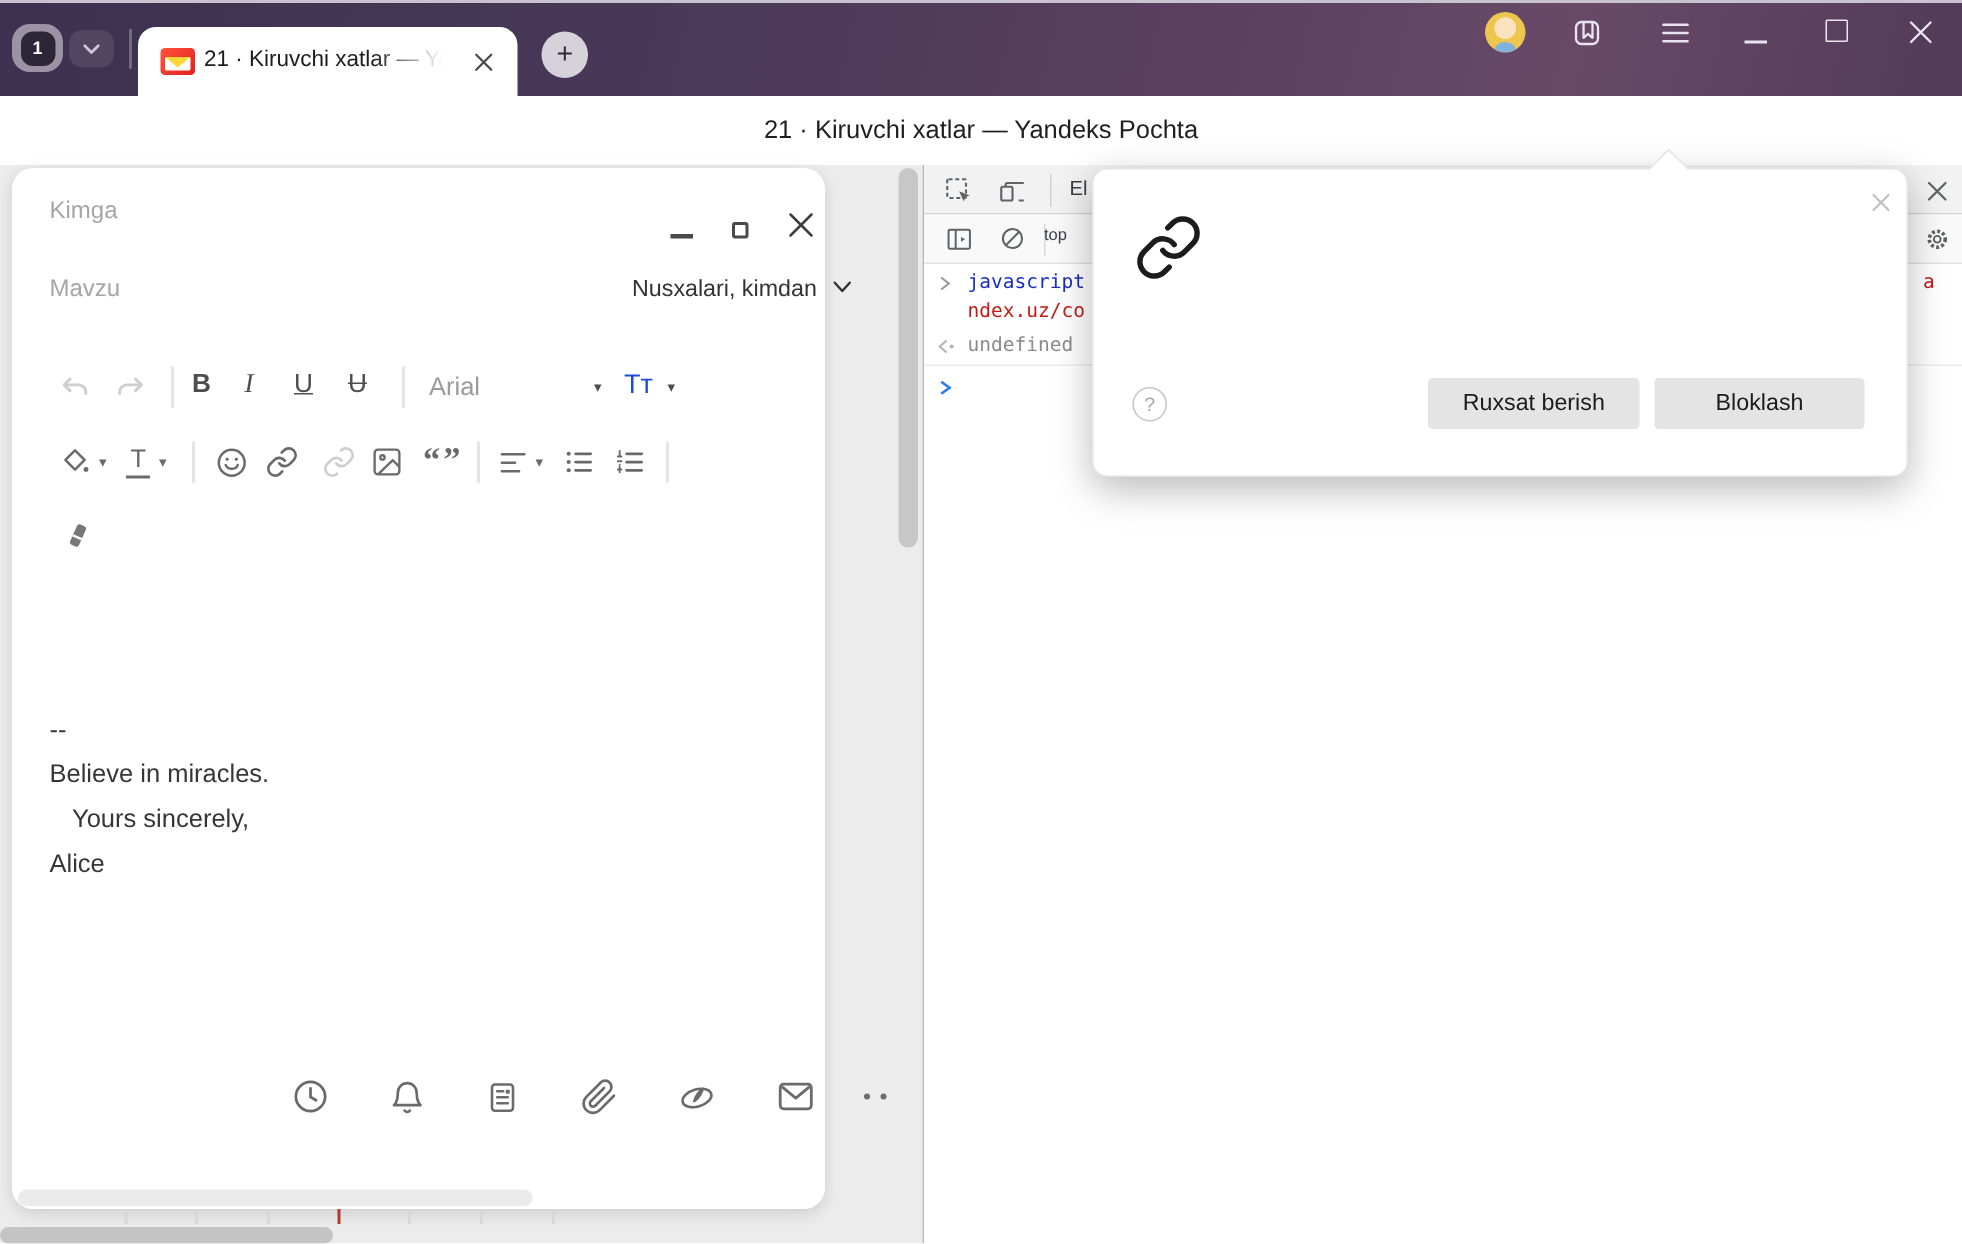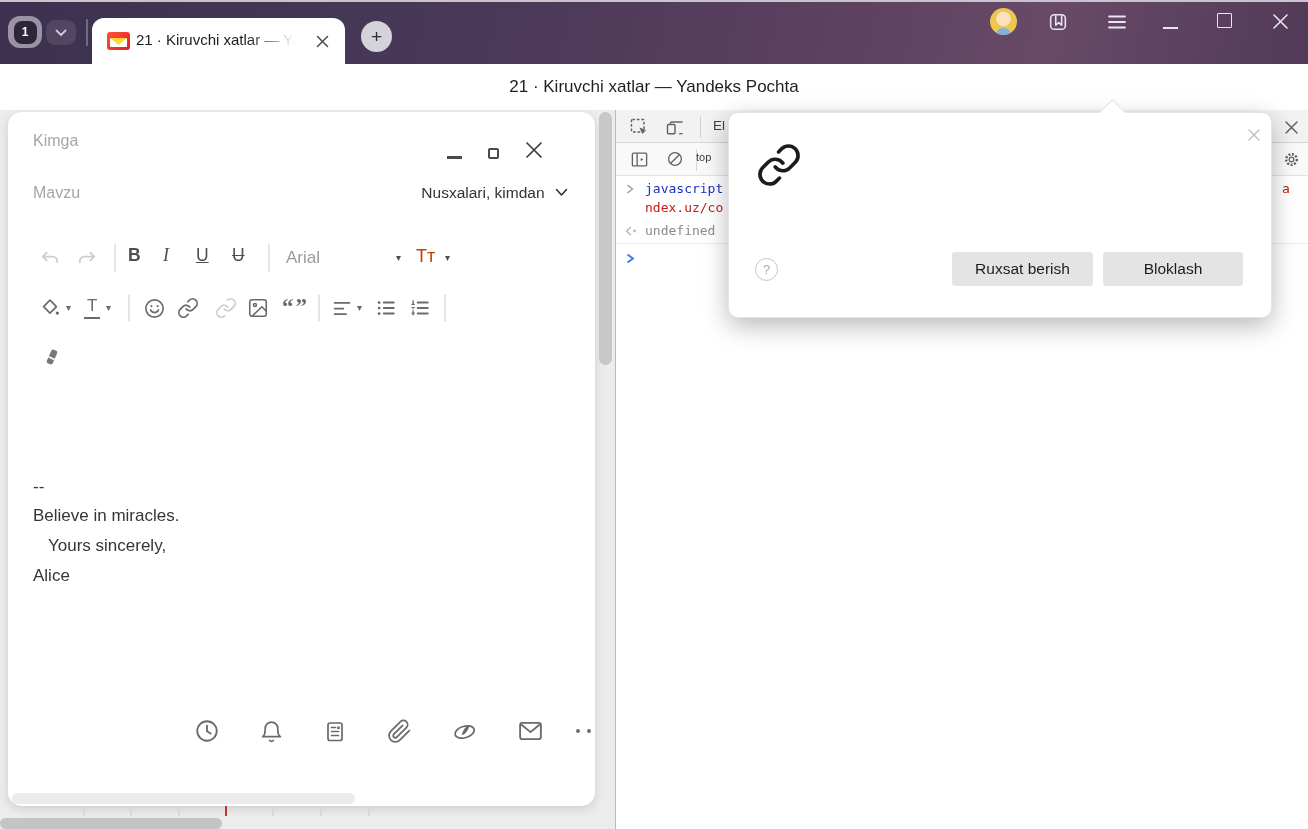--- a/index.html
+++ b/index.html
@@ -33,21 +33,21 @@
   
   .toolbar { position:absolute; left:0; top:64px; width:1308px; height:46px; background:#fff; }
   .pill { position:absolute; background:#ebebeb; border-radius:8px; }
   .addr-text { width:100%; text-align:center; line-height:27px; font-size:16.5px; color:#9a9a9a; }
   .page-title { position:absolute; left:354px; top:0; width:600px; height:46px; line-height:46px; text-align:center; font-size:17px; color:#1f1f22; }
   .link-active { position:absolute; left:1094px; top:68px; width:34px; height:32px; background:#e8e8e8; border-radius:7px; }
   .tool-ico { color:#4c4c4c; }
 
   
   .left-pane { position:absolute; left:0; top:110px; width:615px; height:719px; background:#ececec; }
-  .card { position:absolute; left:8px; top:2px; width:587px; height:694px; background:#fff; border-radius:14px; box-shadow:0 3px 10px rgba(0,0,0,0.13); }
+  .card { position:absolute; left:8px; top:2px; width:542px; height:694px; background:#fff; border-radius:14px; box-shadow:0 3px 10px rgba(0,0,0,0.13); }
   .ph { font-size:16px; color:#a6a6a6; }
   .cc-from { font-size:15.5px; color:#333; }
   .fmt { color:#6a6a6a; }
   .fmt-dis { color:#cecece; }
   .fmt-div { position:absolute; width:2px; background:#e5e5e5; border-radius:1px; }
   .btn-letter { font-size:17.5px; color:#4e4e4e; }
   .caret { font-size:10px; color:#4e4e4e; }
   .caret-gray { font-size:10px; color:#6a6a6a; }
   .bodyline { position:absolute; left:25px; font-size:17px; color:#363636; }
   .send-btn { position:absolute; left:25px; top:593px; width:137px; height:52px; border-radius:12px; background:#fcd84c; border:none; font-family:inherit; font-size:17.5px; font-weight:bold; color:#17171c; }
@@ -235,21 +235,21 @@
           </svg>
       </div>
       <div class="fmt-div" style="left:106px; top:132px; height:28px;"></div>
       <button class="abs btn-letter" style="left:120px; top:133px; border:none; background:none; font-weight:bold; font-family:inherit;">B</button>
       <button class="abs btn-letter" style="left:155px; top:133px; border:none; background:none; font-style:italic; font-family:'Liberation Serif',serif; font-size:18px;">I</button>
       <button class="abs btn-letter" style="left:188px; top:133px; border:none; background:none; text-decoration:underline; font-family:inherit;">U</button>
       <button class="abs btn-letter" style="left:224px; top:133px; border:none; background:none; text-decoration:line-through; font-family:inherit;">U</button>
       <div class="fmt-div" style="left:260px; top:132px; height:28px;"></div>
       <div class="abs" style="left:278px; top:136px; font-size:17px; color:#9b9b9b;">Arial</div>
       <span class="abs caret" style="left:388px; top:140px;">▾</span>
-      <div class="abs" style="left:408px; top:134px; font-size:18px; color:#c2410c;">Tт</div>
+      <div class="abs" style="left:408px; top:134px; font-size:18px; color:#1d4ed8;">Tт</div>
       <span class="abs caret" style="left:437px; top:140px;">▾</span>
 
       <div class="abs ico fmt" style="left:30px; top:184px; width:24px; height:24px;">
         <svg width="22" height="22" viewBox="0 0 24 24" fill="none" stroke="currentColor" stroke-width="1.8" stroke-linejoin="round">
             <path d="M12 3.5 l7 7 -7 7 -7-7 z"></path>
             <circle cx="20" cy="17.5" r="1.8" fill="currentColor" stroke="none"></circle>
           </svg>
       </div>
       <span class="abs caret-gray" style="left:58px; top:190px;">▾</span>
       <div class="abs" style="left:76px; top:184px; font-size:17px; color:#6a6a6a; border-bottom:2.5px solid #6a6a6a; padding:0 3px 1px;">T</div>

